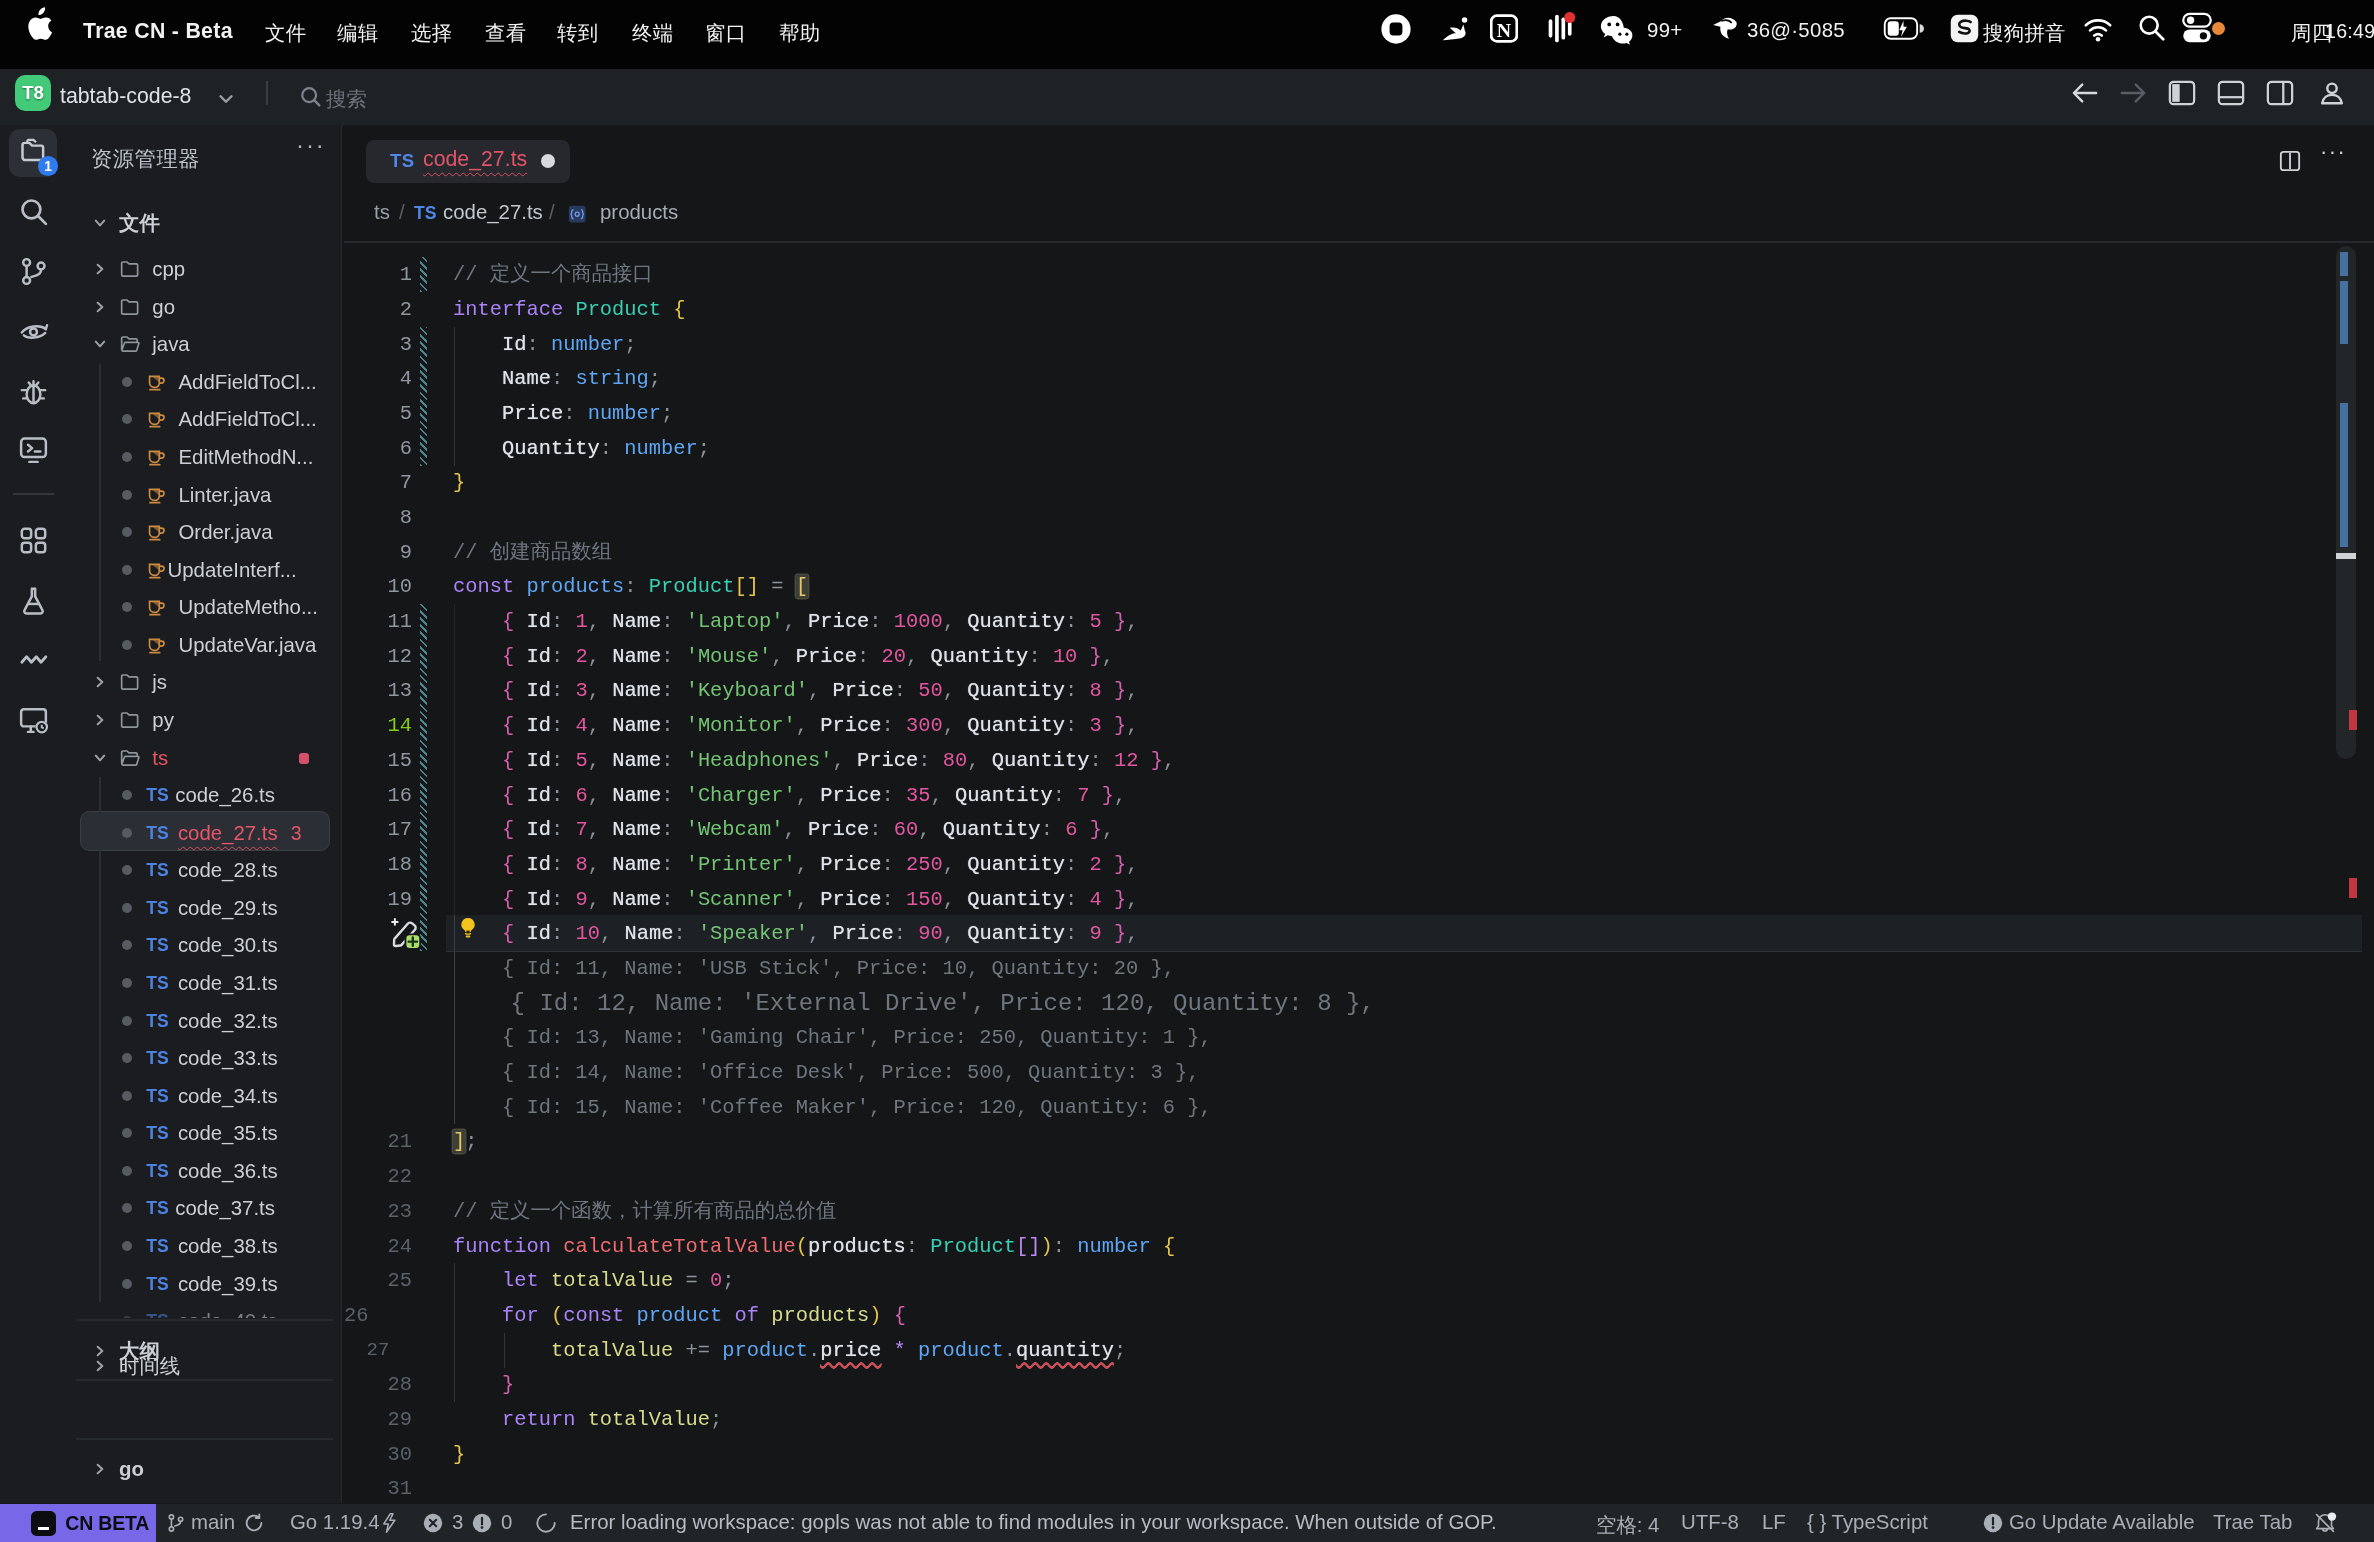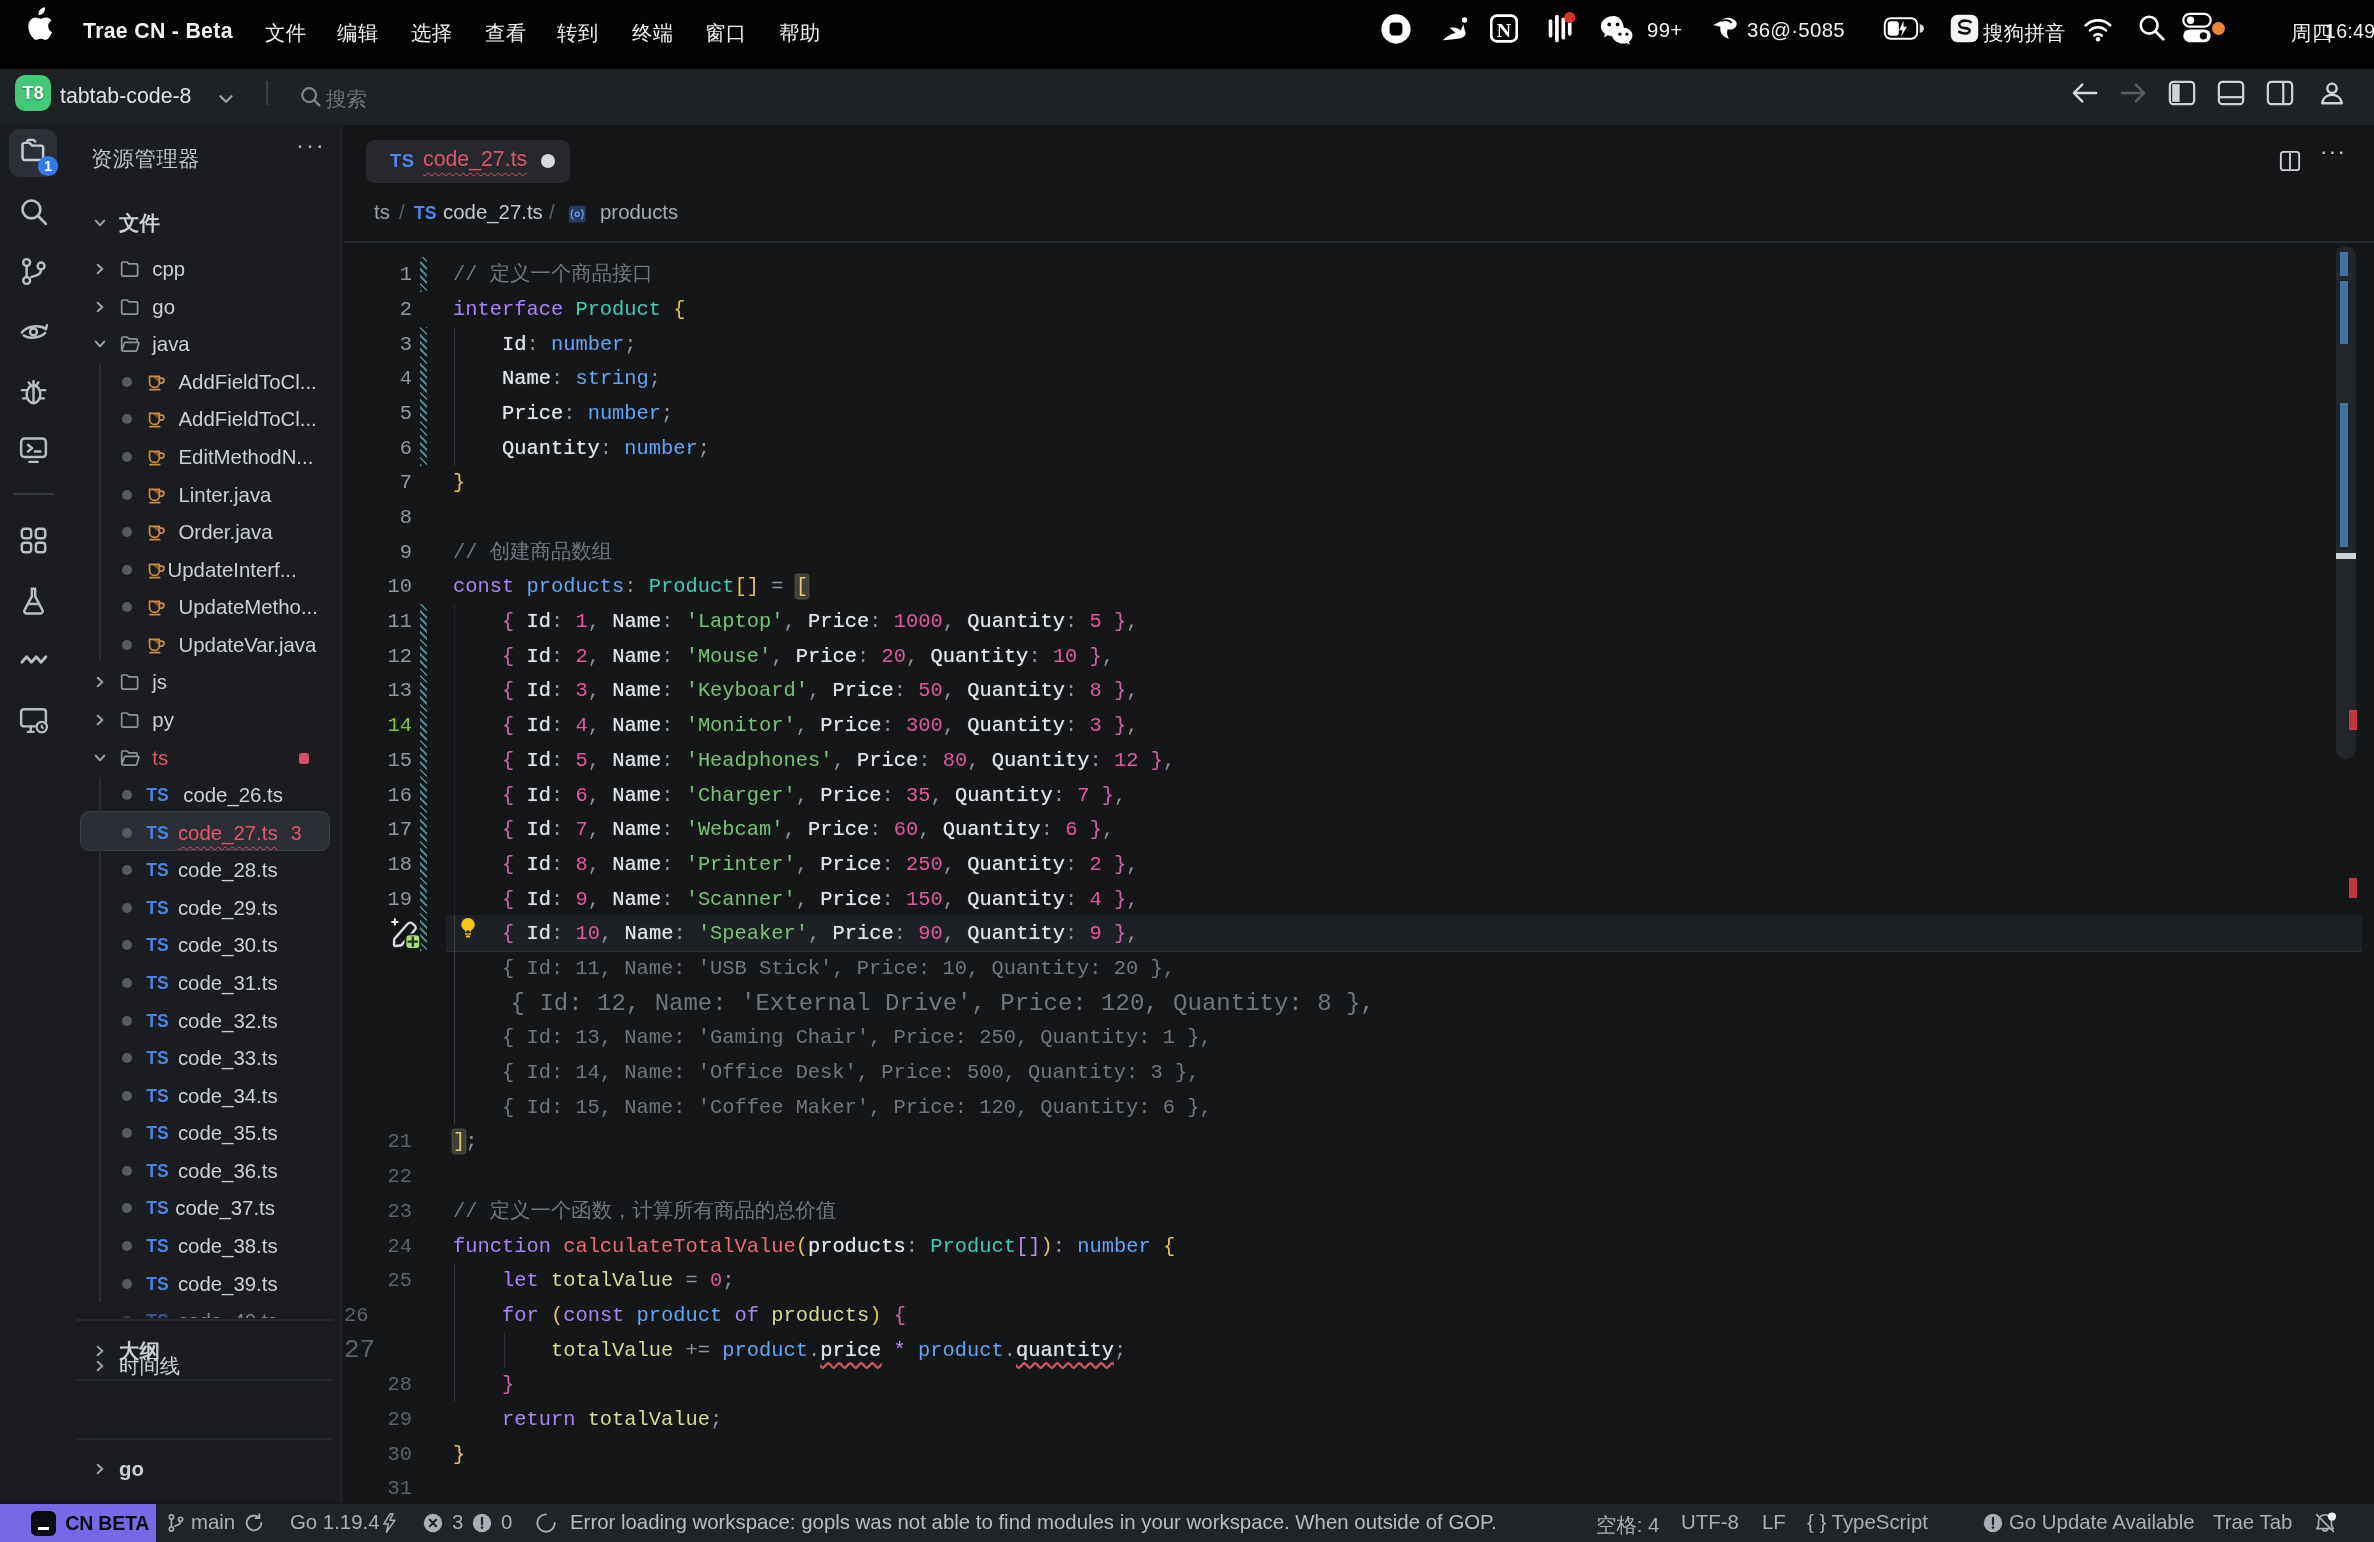--- a/index.html
+++ b/index.html
@@ -401,21 +401,21 @@
       </svg>
       <svg style="margin-left:12px;flex:none" width="21.3" height="21.3" viewBox="0 0 24 24">
         <path d="M3 19 V6 a1.5 1.5 0 0 1 1.5-1.5 H9 l2.2 2.2 h7.8 A1.5 1.5 0 0 1 20.5 8.2 V10 M3.2 19.5 L6 11.5 a1.3 1.3 0 0 1 1.2-.9 H21.4 a1 1 0 0 1 .95 1.3 L20 19.4 a1.5 1.5 0 0 1-1.4 1.1 H4.5 A1.4 1.4 0 0 1 3.2 19.5z" fill="none" stroke="#8f959d" stroke-width="1.9" stroke-linejoin="round"></path>
       </svg>
       <span style="margin-left:12px;color:#e25663">ts</span>
       <span style="position:absolute;left:232px;top:14px;width:10.2px;height:11px;border-radius:2.8px;background:#d4506a"></span>
     </div>
   <div class="row" style="top:651px">
       <span style="margin-left:55px;flex:none;width:10.2px;height:10.2px;border-radius:50%;background:#565b62"></span>
       <span style="margin-left:14px;flex:none;width:28px;font-size:17.6px;font-weight:700;color:#4c82e0">TS</span>
-      <span style="margin-left:9px">code_26.ts</span>
+      <span style="margin-left:1px">code_26.ts</span>
     </div>
   <div class="row" style="top:689px">
       <span style="margin-left:55px;flex:none;width:10.2px;height:10.2px;border-radius:50%;background:#565b62"></span>
       <span style="margin-left:14px;flex:none;width:28px;font-size:17.6px;font-weight:700;color:#4c82e0">TS</span>
       <span style="margin-left:3.7px;color:#e8566a;font-weight:500;text-decoration:underline wavy #d84f5f 1.1px;text-underline-offset:5.6px">code_27.ts</span>
       <span style="margin-left:13px;color:#e05768;font-size:19.5px">3</span>
     </div>
   <div class="row" style="top:726px">
       <span style="margin-left:55px;flex:none;width:10.2px;height:10.2px;border-radius:50%;background:#565b62"></span>
       <span style="margin-left:14px;flex:none;width:28px;font-size:17.6px;font-weight:700;color:#4c82e0">TS</span>
@@ -558,21 +558,21 @@
   <div class="abs mono" style="left:109px;top:881px;height:35px;line-height:35px;font-size:20.4px;white-space:pre"><span class="bx">]</span><span class="p">;</span></div>
   <div class="abs mono" style="left:0;top:916px;width:68px;height:35px;line-height:35px;text-align:right;font-size:20.4px;color:#5b6169">22</div>
   <div class="abs mono" style="left:0;top:951px;width:68px;height:35px;line-height:35px;text-align:right;font-size:20.4px;color:#5b6169">23</div>
   <div class="abs mono" style="left:109px;top:951px;height:35px;line-height:35px;font-size:20.4px;white-space:pre"><span class="c">// 定义一个函数，计算所有商品的总价值</span></div>
   <div class="abs mono" style="left:0;top:986px;width:68px;height:35px;line-height:35px;text-align:right;font-size:20.4px;color:#5b6169">24</div>
   <div class="abs mono" style="left:109px;top:986px;height:35px;line-height:35px;font-size:20.4px;white-space:pre"><span class="k">function</span> <span class="f">calculateTotalValue</span><span class="y">(</span><span class="w">products</span><span class="p">:</span> <span class="t">Product</span><span class="u2">[]</span><span class="y">)</span><span class="p">:</span> <span class="b">number</span> <span class="y">{</span></div>
   <div class="abs mono" style="left:0;top:1020px;width:68px;height:35px;line-height:35px;text-align:right;font-size:20.4px;color:#5b6169">25</div>
   <div class="abs mono" style="left:109px;top:1020px;height:35px;line-height:35px;font-size:20.4px;white-space:pre">&nbsp;&nbsp;&nbsp;&nbsp;<span class="k">let</span> <span class="v">totalValue</span> <span class="p">=</span> <span class="n">0</span><span class="p">;</span></div>
   <div class="abs mono" style="left:0;top:1055px;width:68px;height:35px;line-height:35px;text-align:left;font-size:20.4px;color:#5b6169">26</div>
   <div class="abs mono" style="left:109px;top:1055px;height:35px;line-height:35px;font-size:20.4px;white-space:pre">&nbsp;&nbsp;&nbsp;&nbsp;<span class="k">for</span> <span class="y">(</span><span class="k">const</span> <span class="b">product</span> <span class="k">of</span> <span class="v">products</span><span class="y">)</span> <span class="r">{</span></div>
-  <div class="abs mono" style="left:0;top:1090px;width:68px;height:35px;line-height:35px;text-align:left;font-size:26px;color:#5b6169">27</div>
+  <div class="abs mono" style="left:0;top:1090px;width:68px;height:35px;line-height:35px;text-align:center;font-size:19px;color:#5b6169">27</div>
   <div class="abs mono" style="left:109px;top:1090px;height:35px;line-height:35px;font-size:20.4px;white-space:pre">&nbsp;&nbsp;&nbsp;&nbsp;&nbsp;&nbsp;&nbsp;&nbsp;<span class="v">totalValue</span> <span class="p">+=</span> <span class="b">product</span><span class="p">.</span><span class="w err">price</span> <span class="u2">*</span> <span class="b">product</span><span class="p">.</span><span class="w err">quantity</span><span class="p">;</span></div>
   <div class="abs mono" style="left:0;top:1124px;width:68px;height:35px;line-height:35px;text-align:right;font-size:20.4px;color:#5b6169">28</div>
   <div class="abs mono" style="left:109px;top:1124px;height:35px;line-height:35px;font-size:20.4px;white-space:pre">&nbsp;&nbsp;&nbsp;&nbsp;<span class="r">}</span></div>
   <div class="abs mono" style="left:0;top:1159px;width:68px;height:35px;line-height:35px;text-align:right;font-size:20.4px;color:#5b6169">29</div>
   <div class="abs mono" style="left:109px;top:1159px;height:35px;line-height:35px;font-size:20.4px;white-space:pre">&nbsp;&nbsp;&nbsp;&nbsp;<span class="k">return</span> <span class="v">totalValue</span><span class="p">;</span></div>
   <div class="abs mono" style="left:0;top:1194px;width:68px;height:35px;line-height:35px;text-align:right;font-size:20.4px;color:#5b6169">30</div>
   <div class="abs mono" style="left:109px;top:1194px;height:35px;line-height:35px;font-size:20.4px;white-space:pre"><span class="y">}</span></div>
   <div class="abs mono" style="left:0;top:1228px;width:68px;height:35px;line-height:35px;text-align:right;font-size:20.4px;color:#5b6169">31</div>
   <svg class="abs" style="left:44px;top:672px" width="34" height="34" viewBox="0 0 37 37">
         <path d="M7 26 L21.5 9.5 a3.4 3.4 0 0 1 4.8-.4 l2.6 2.2 a3.4 3.4 0 0 1 .4 4.8 L14.8 32.5 a2 2 0 0 1-1.3.7 L8.2 33.8 a1.5 1.5 0 0 1-1.7-1.6 l.2-5.2 a2 2 0 0 1 .3-1z" fill="none" stroke="#d8dbdf" stroke-width="2.6" stroke-linejoin="round"></path>

